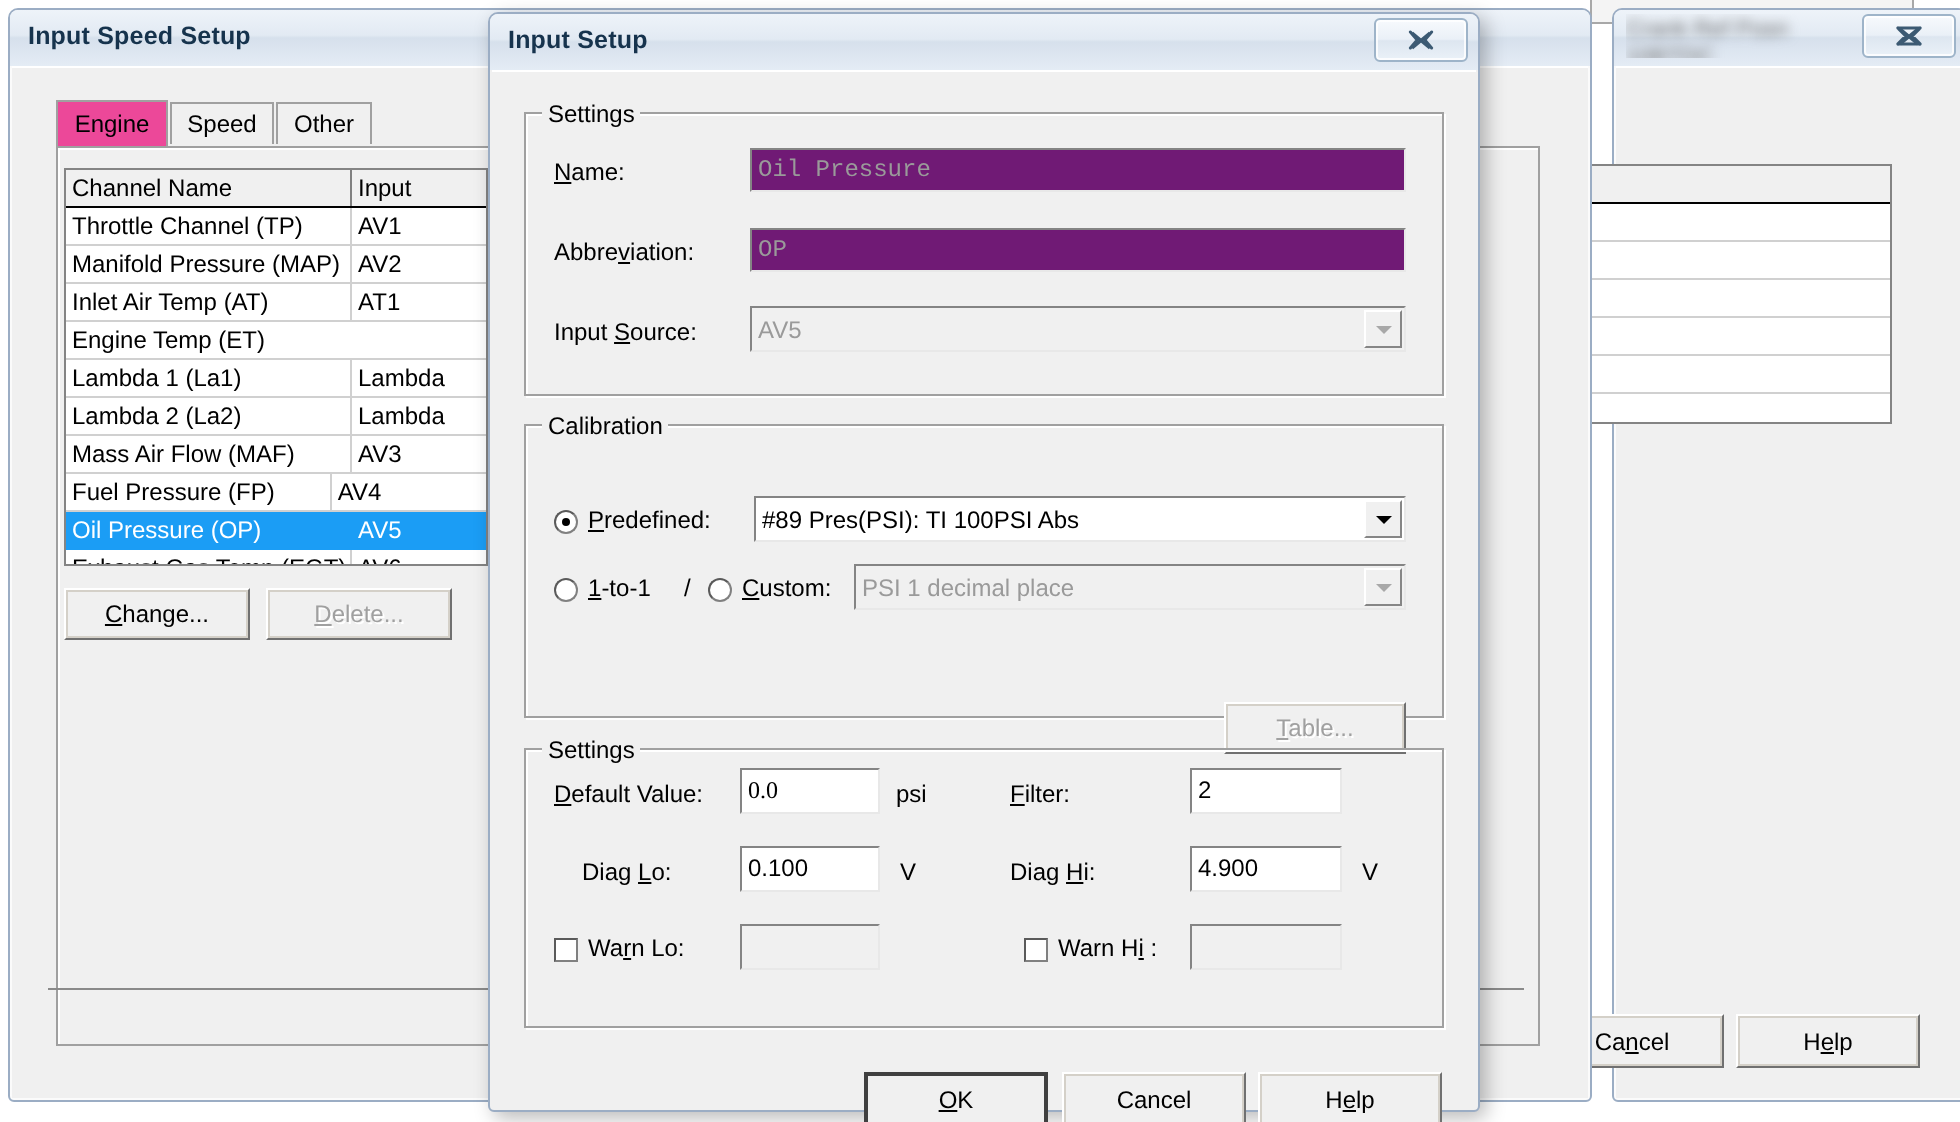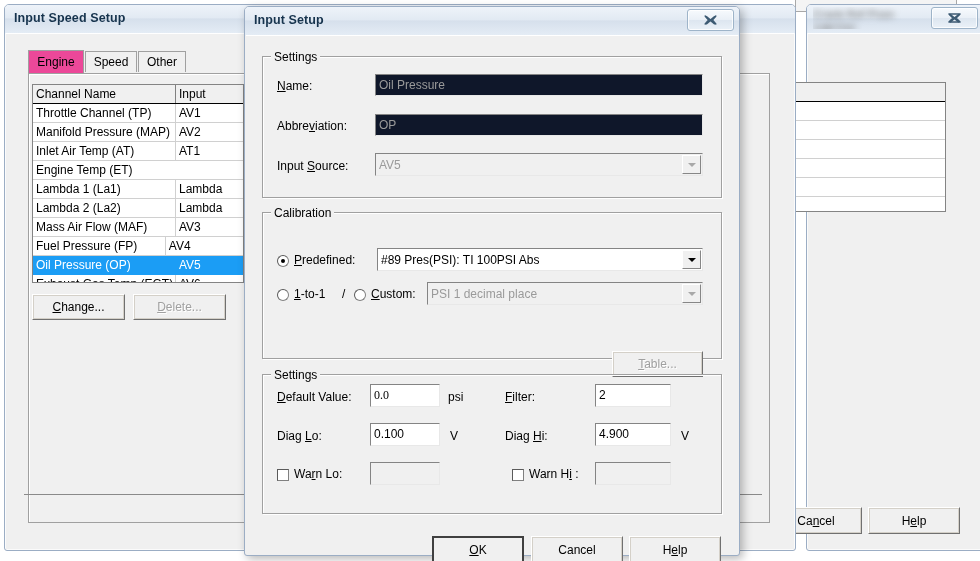--- a/index.html
+++ b/index.html
@@ -77,21 +77,21 @@
     background: #ffffff;
     border: 1px solid;
     border-color: #848484 #e8e8e8 #e8e8e8 #848484;
     font-size: 12px;
     line-height: 1;
     padding: 4px 3px 0 3px;
     color: #000;
     white-space: nowrap;
     overflow: hidden;
   }
-  .field.dis { background: #0f172a; color: #9a9a9a; }
+  .field.dis { background: #701a75; color: #9a9a9a; font-family: Liberation Mono, monospace; }
   .field.empty-dis { background: #f0f0f0; }
 
   .combo {
     position: absolute;
     box-sizing: border-box;
     background: #ffffff;
     border: 1px solid;
     border-color: #848484 #e8e8e8 #e8e8e8 #848484;
     font-size: 12px;
     padding: 4px 20px 0 3px;
@@ -392,21 +392,21 @@
       <div class="field" style="left:124px; top:348px; width:70px; height:23px;font-family:Liberation Serif, serif;">
         <span>0.0</span>
       </div>
       <div class="lbl" style="left:202px; top:354px;">psi</div>
 
       <div class="lbl" style="left:259px; top:354px;"><u>F</u>ilter:</div>
       <div class="field" style="left:349px; top:348px; width:76px; height:23px;">
         <span>2</span>
       </div>
 
-      <div class="lbl" style="left:31px; top:393px;">Diag <u>L</u>o:</div>
+      <div class="lbl" style="left:45px; top:393px;">Diag <u>L</u>o:</div>
       <div class="field" style="left:124px; top:387px; width:70px; height:23px;">
         <span>0.100</span>
       </div>
       <div class="lbl" style="left:204px; top:393px;">V</div>
 
       <div class="lbl" style="left:259px; top:393px;">Diag <u>H</u>i:</div>
       <div class="field" style="left:349px; top:387px; width:76px; height:23px;">
         <span>4.900</span>
       </div>
       <div class="lbl" style="left:435px; top:393px;">V</div>

